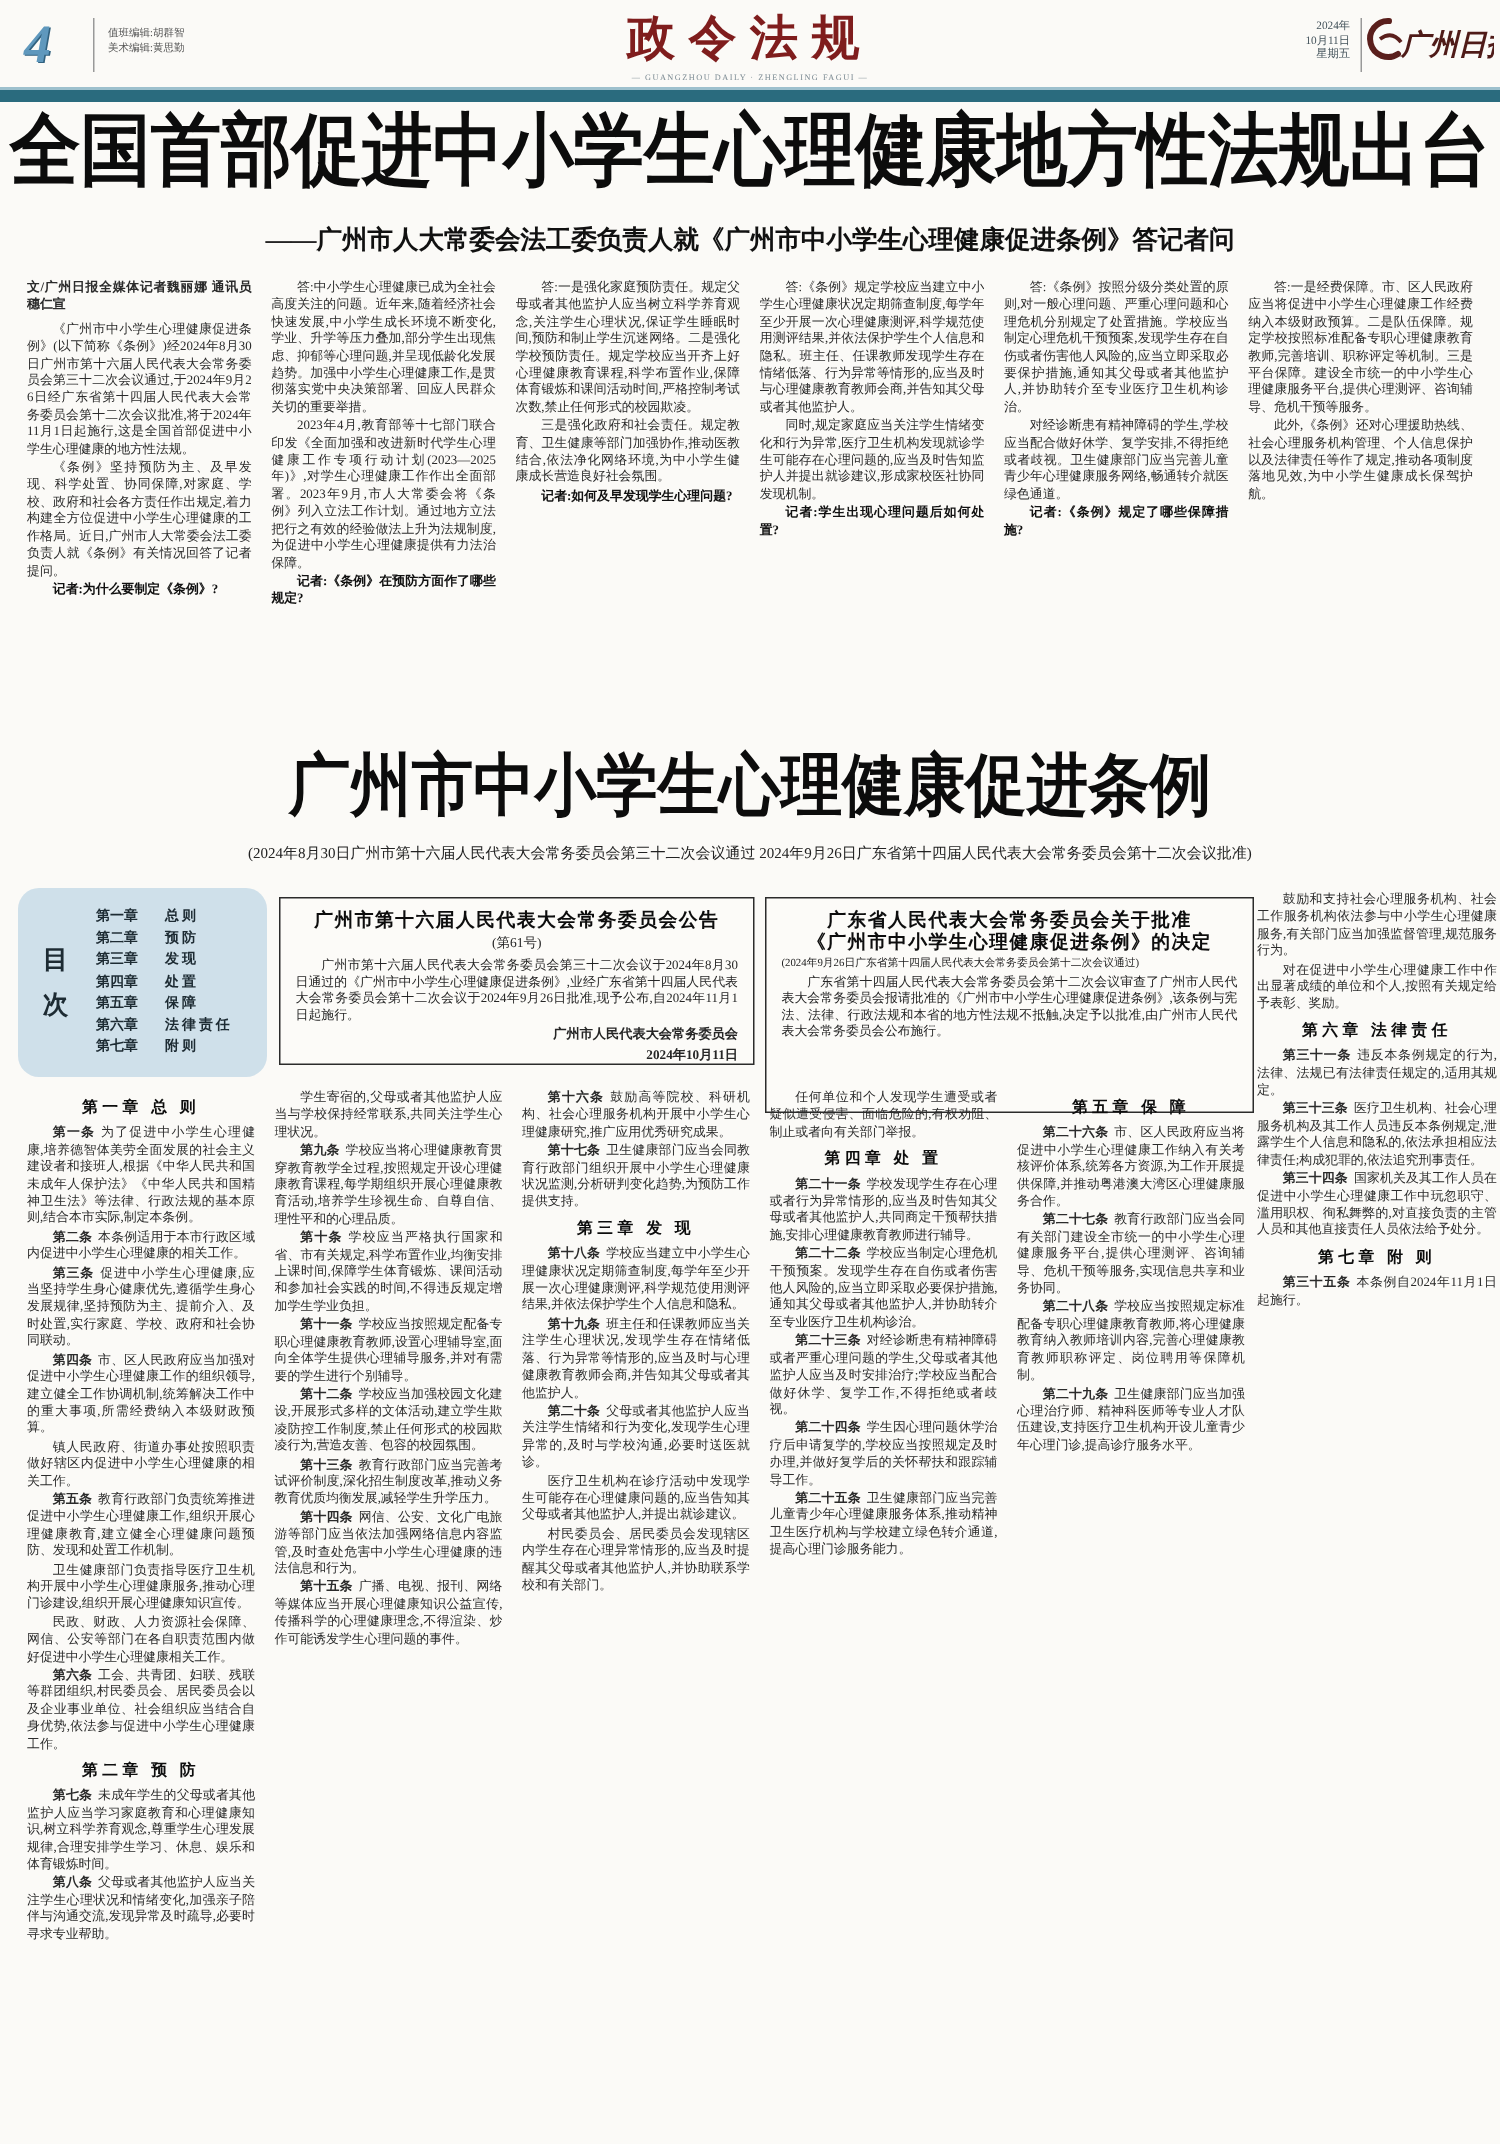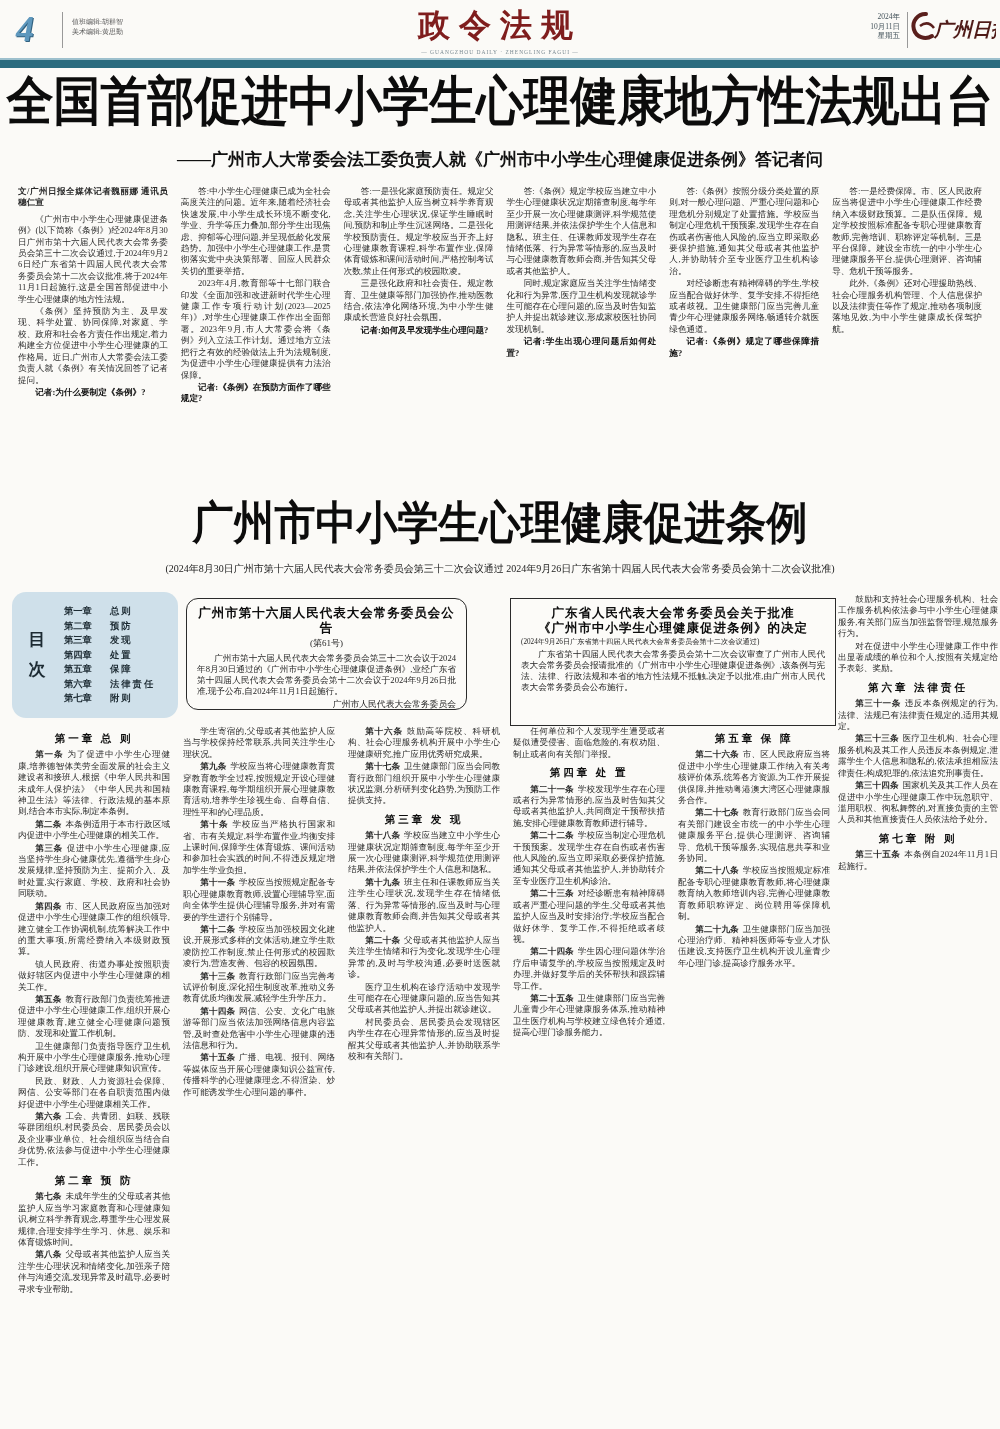--- a/index.html
+++ b/index.html
@@ -39,27 +39,27 @@
          color:#0c0c0c;transform:scaleY(1.1);}
   .dateline{position:absolute;top:562px;left:0;right:0;text-align:center;font-size:10px;color:#222;}
   .toc{position:absolute;left:12px;top:592px;width:166px;height:126px;background:#cfe0ea;
        border-radius:14px;display:flex;align-items:center;padding:6px 10px;box-sizing:border-box;}
   .toclabel{width:30px;text-align:center;font-size:17px;font-weight:bold;color:#1d2b33;line-height:30px;}
   .toclist{flex:1;font-size:9.3px;font-weight:bold;line-height:14.5px;color:#1d2b33;margin-left:12px;}
   .tocrow{display:flex;}
   .tocrow .ch{width:46px;}
   .tocrow .nm{letter-spacing:2px;}
   .noticebox{position:absolute;border:1.5px solid #2b2b2b;background:#fcfbf8;padding:7px 10px;box-sizing:border-box;overflow:hidden;}
-  .nb1{left:186px;top:598px;width:281px;height:112px;border-radius:12px;}
-  .nb2{left:510px;top:598px;width:326px;height:128px;}
+  .nb1{left:186px;top:598px;width:317px;height:112px;}
+  .nb2{left:510px;top:598px;width:326px;height:144px;}
   .nbtitle{text-align:center;font-size:12.5px;font-weight:bold;letter-spacing:1px;line-height:15px;color:#0d0d0d;}
   .nbnum{text-align:center;font-size:9px;margin:1px 0 3px;}
   .nbsub{font-size:7.2px;margin:1px 0 2px;color:#222;}
   .nbbody{font-size:8.6px;line-height:11px;text-align:justify;word-break:break-all;text-indent:2em;filter:blur(.25px);}
-  .nbsign{text-align:right;font-size:8.8px;font-weight:normal;margin-top:2px;}
+  .nbsign{text-align:right;font-size:8.8px;font-weight:bold;margin-top:2px;}
   .lawcols{position:absolute;left:18px;top:726px;width:812px;height:698px;display:flex;gap:13px;overflow:hidden;}
   .lawcols .col{flex:1;overflow:hidden;}
   .rightcol{position:absolute;left:838px;top:594px;width:160px;height:833px;overflow:hidden;}
 </style>
 </head>
 <body>
 
 <div class="page">
 
   <div class="hdr">

